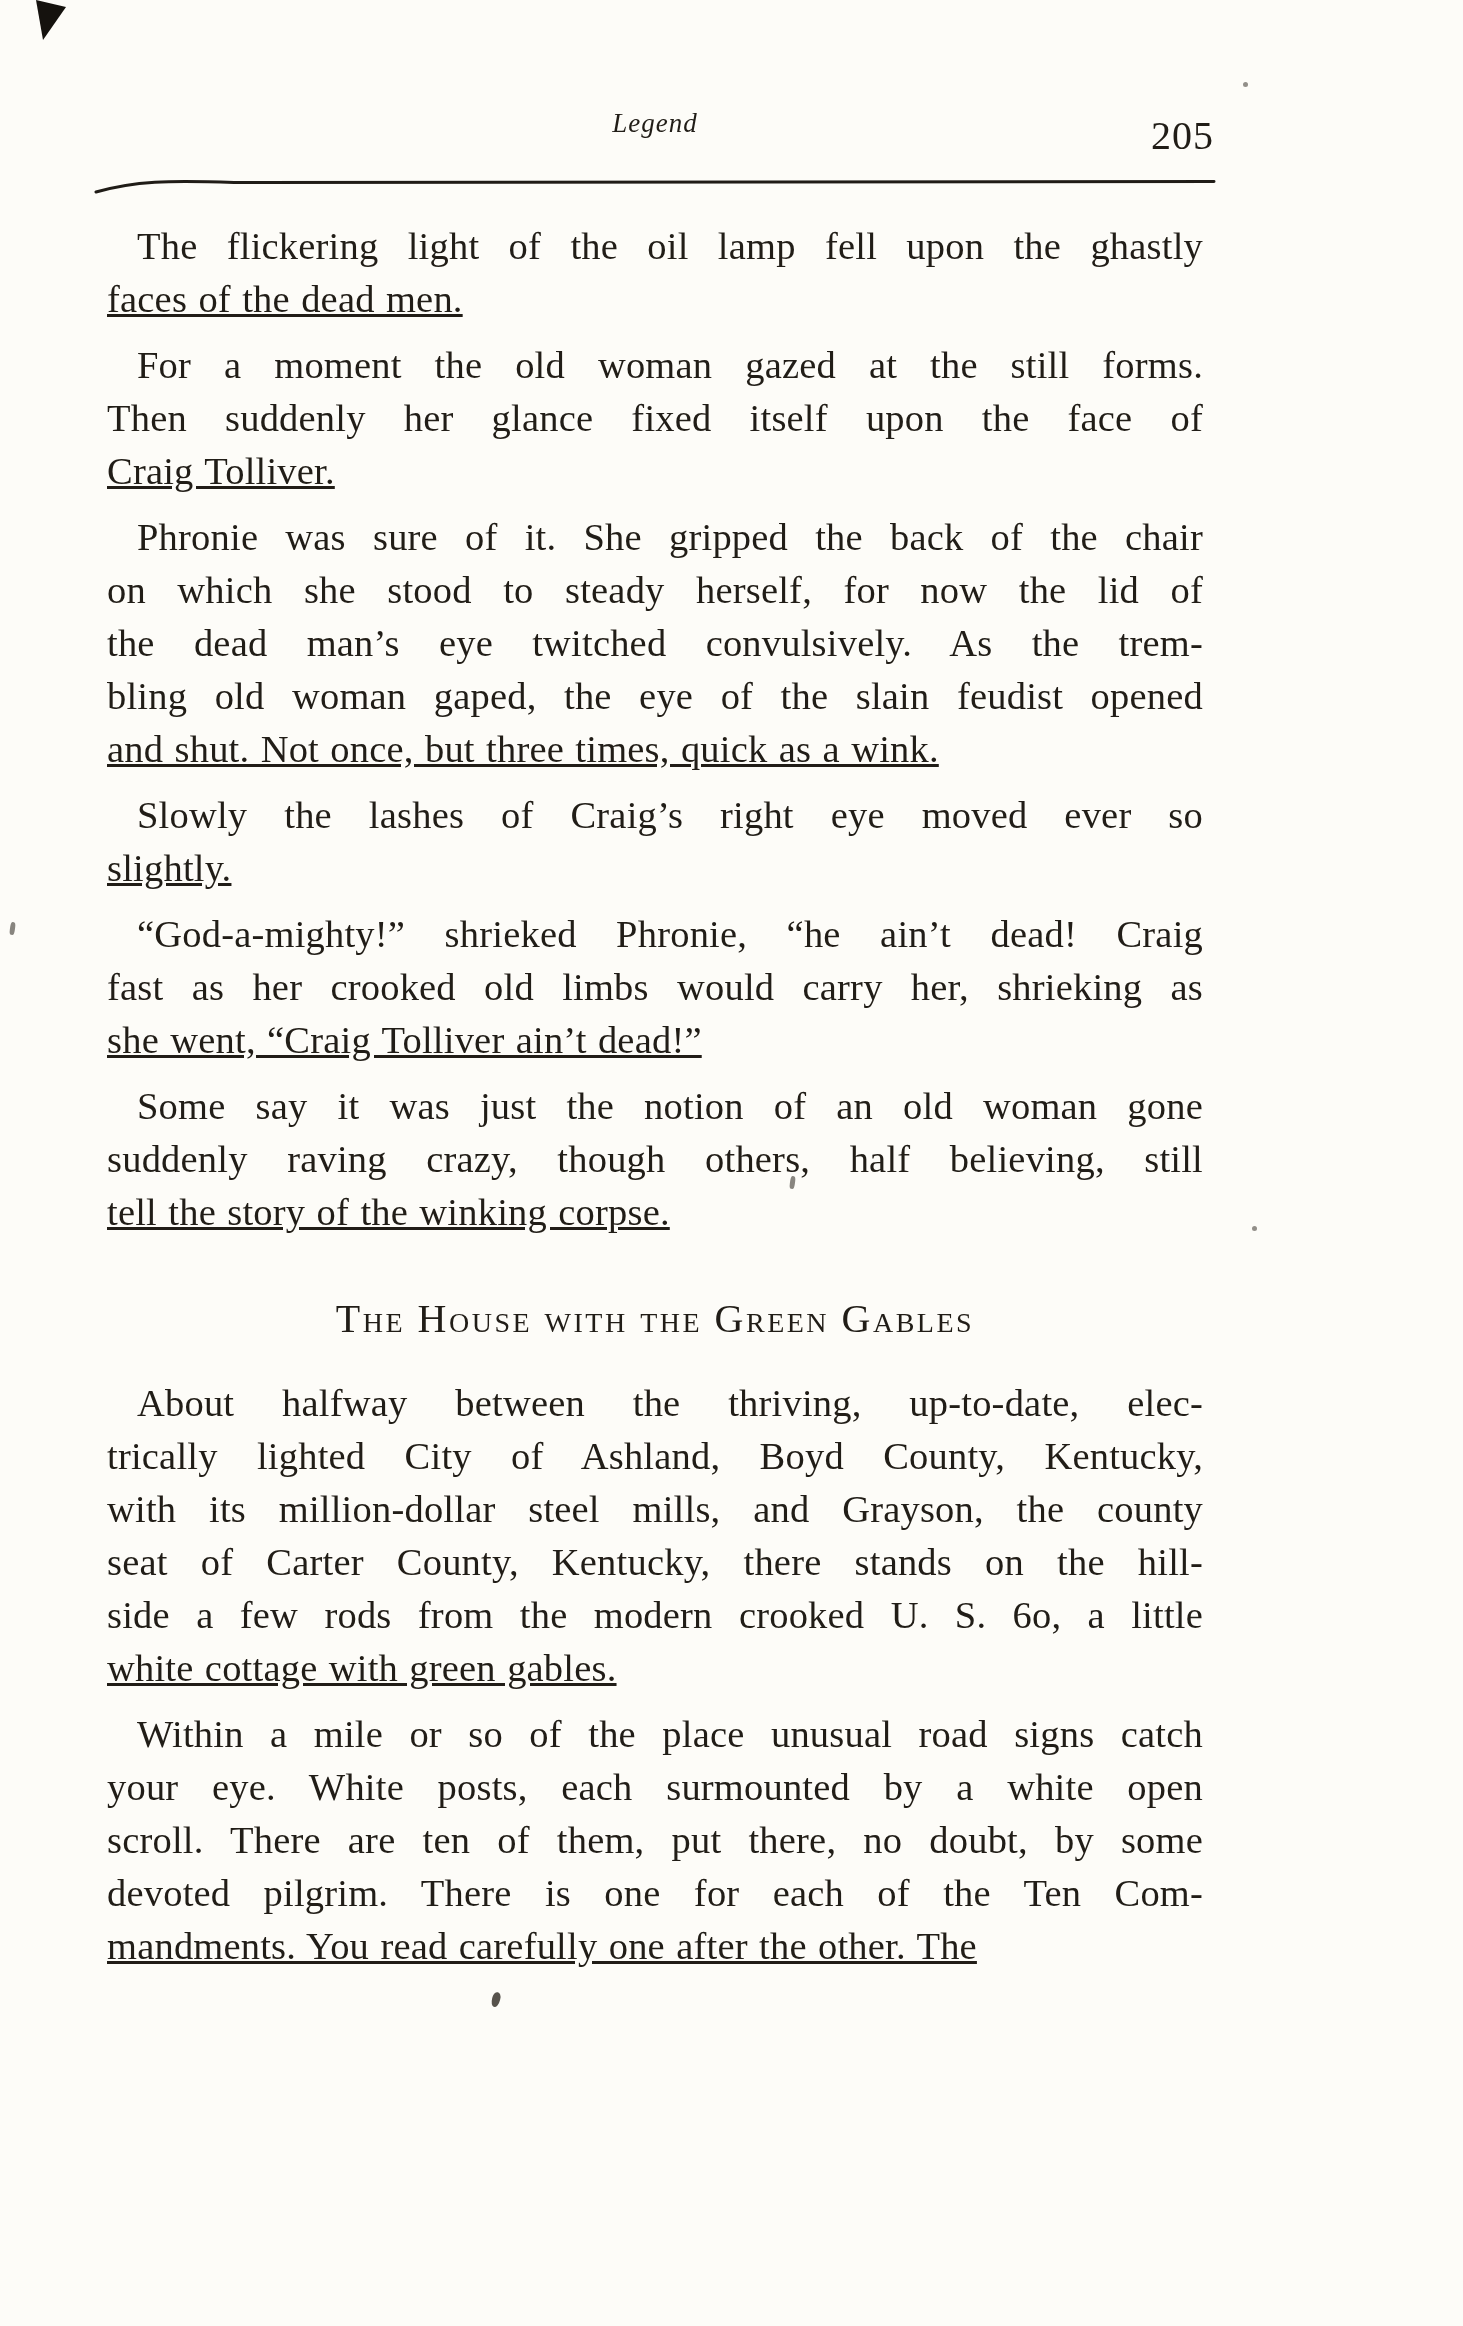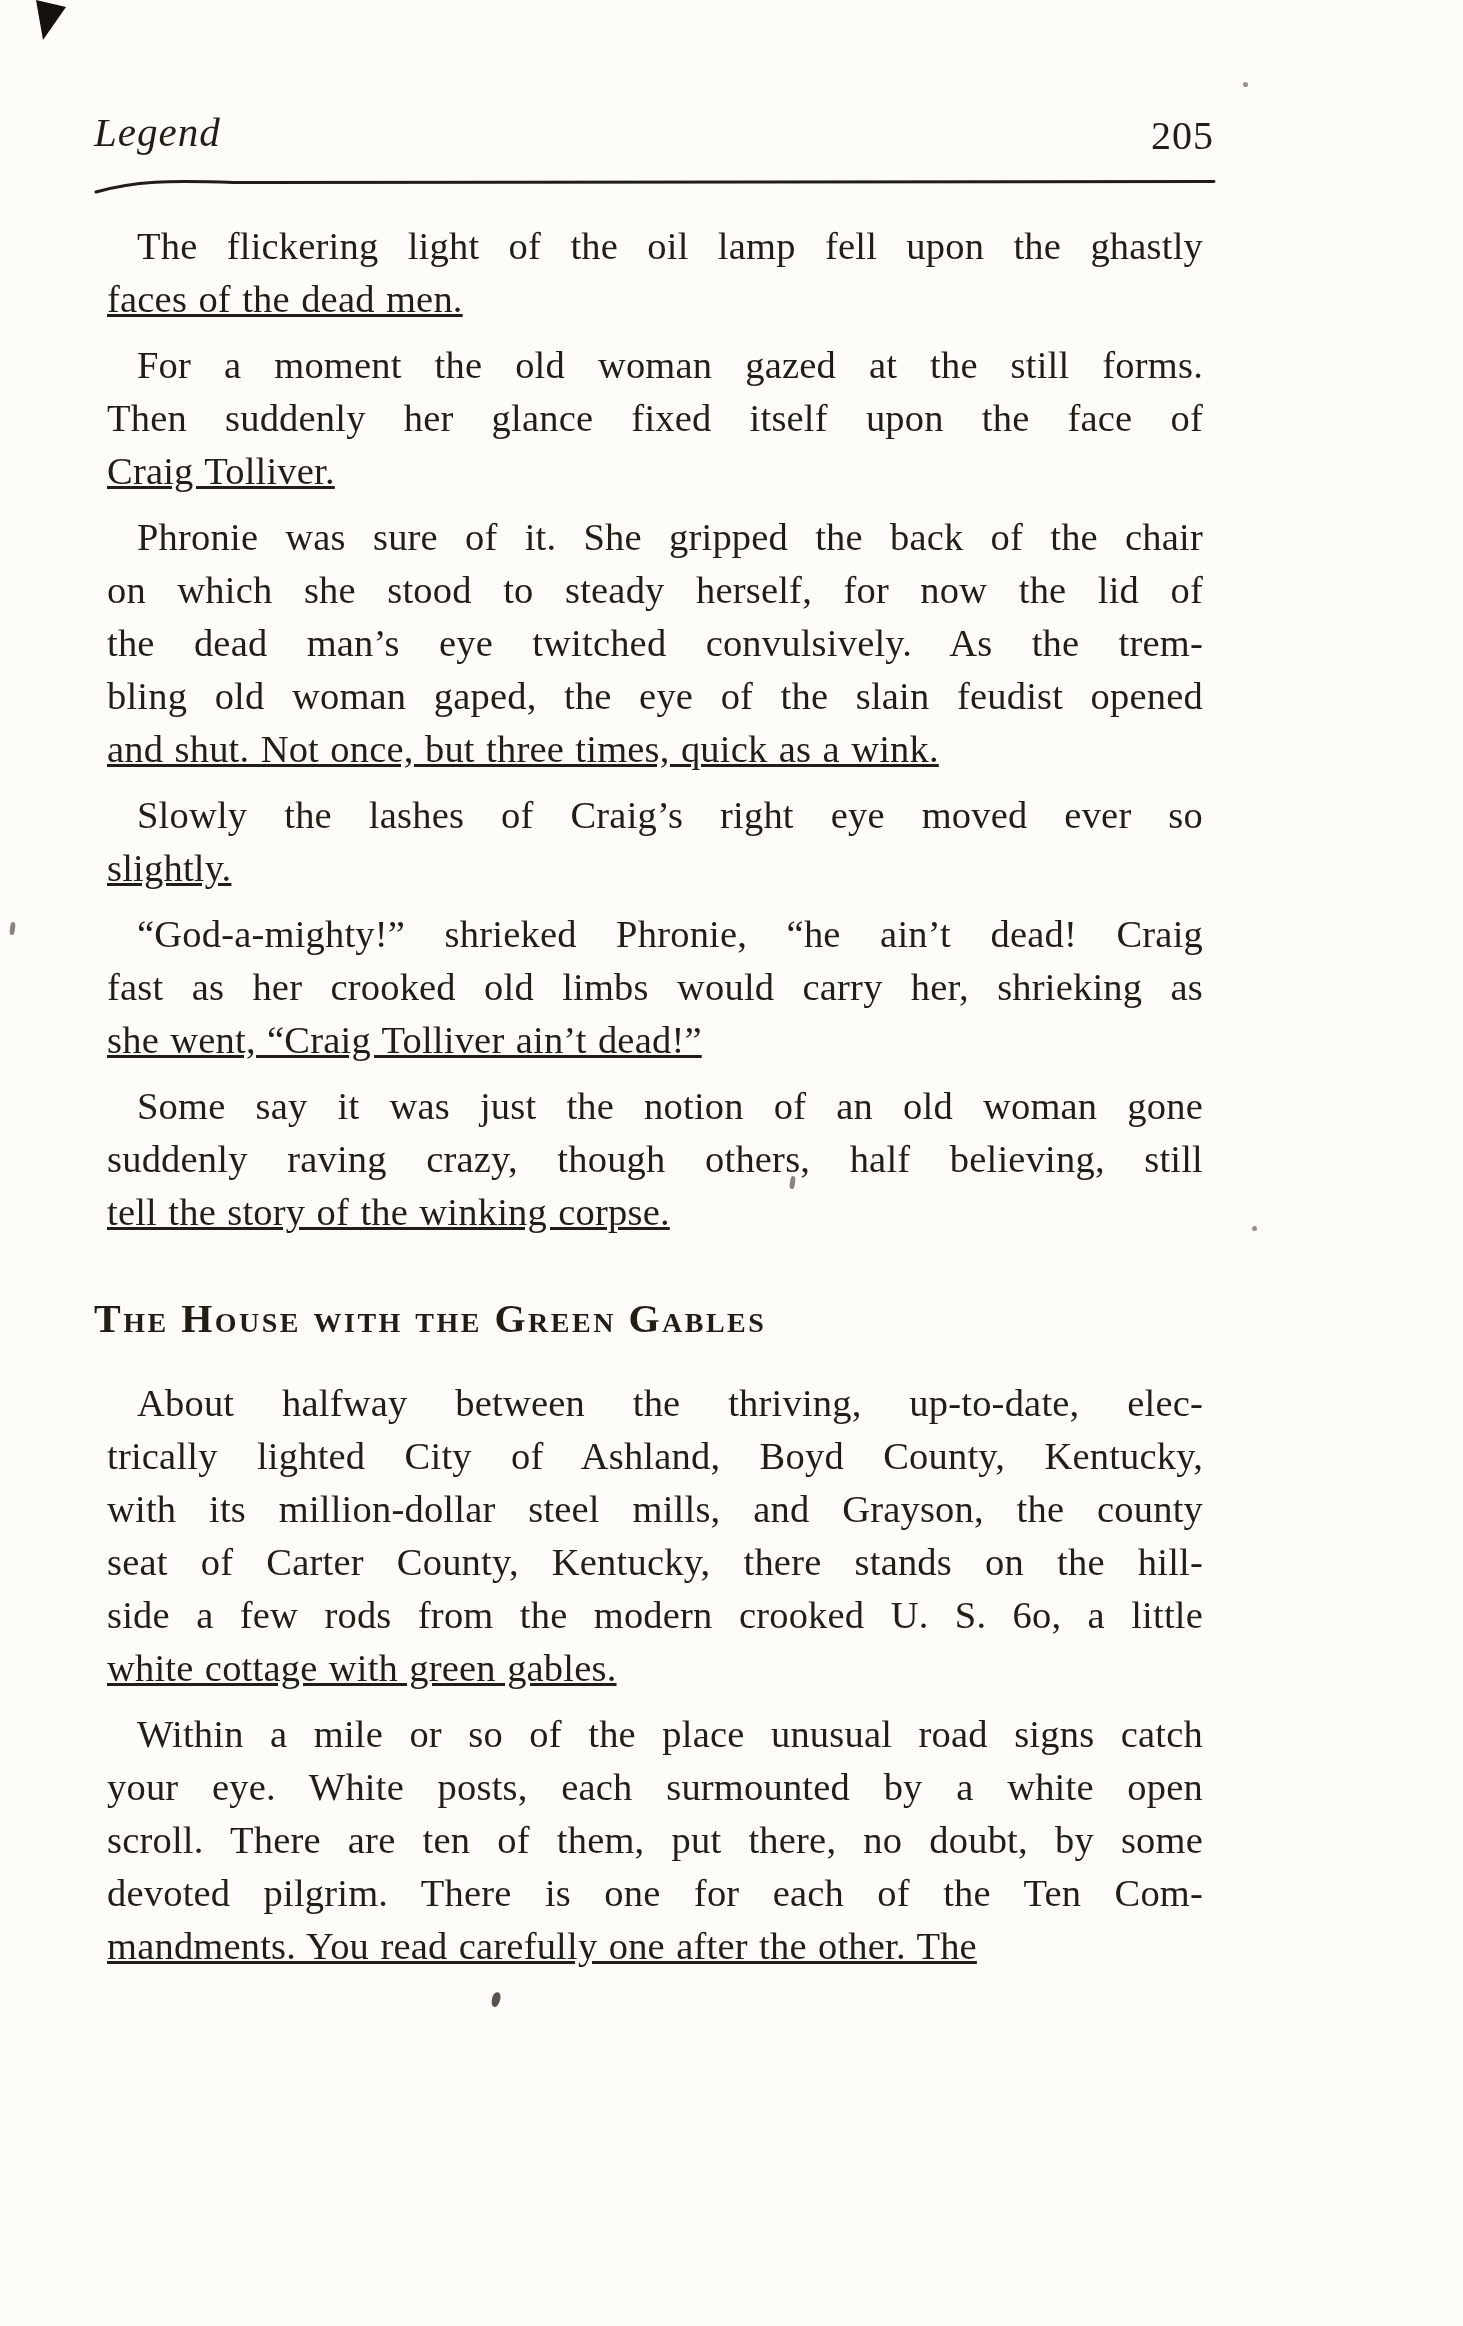--- a/index.html
+++ b/index.html
@@ -25,22 +25,23 @@
 
   
   .page-header {
     position: relative;
     width: 1122px;
     height: 50px;
   }
   .running-title {
     position: absolute;
     left: 0; right: 0;
+    text-align: center;
     font-style: italic;
-    font-size: 41px;
+    font-size: 27px;
     letter-spacing: 1px;
   }
   .page-number {
     position: absolute;
     right: 2px;
     top: 4px;
     font-size: 40px;
     letter-spacing: 1px;
   }
   .header-rule {
@@ -57,26 +58,26 @@
     letter-spacing: 0.2px;
     word-spacing: 1.5px;
     text-align: justify;
     text-align-last: justify;
     white-space: normal;
   }
   .line.last { text-align-last: left; text-decoration: underline; }
   .line.first { text-indent: 30px; }
 
   .section-heading {
-    font-weight: bold;
+    font-weight: normal;
     font-variant: small-caps;
     font-size: 40px;
     line-height: 52px;
     letter-spacing: 2.5px;
-    text-align: left;
+    text-align: center;
     margin: 54px 0 32px 0;
     width: 1122px;
   }
 
   
   .ink-mark {
     position: absolute;
     top: 0;
     left: 36px;
   }

